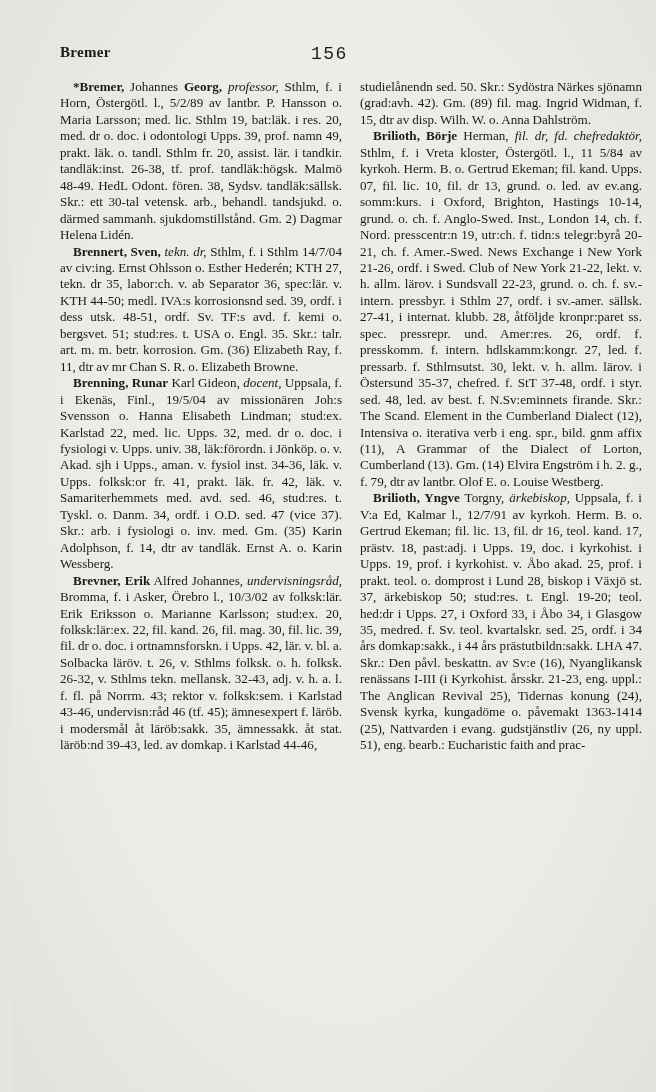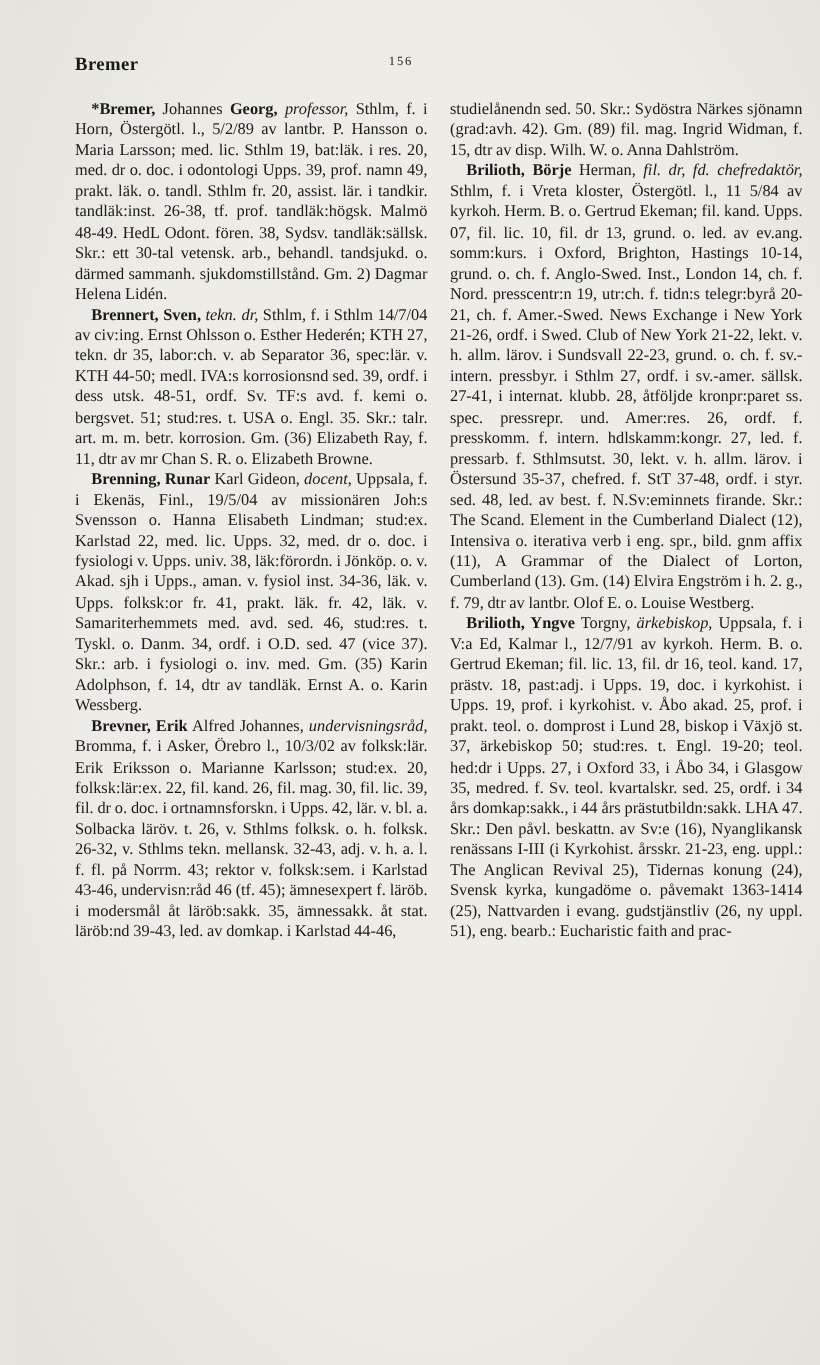--- a/index.html
+++ b/index.html
@@ -24,22 +24,23 @@
     margin-bottom: 13px;
   }
   .header-word {
     font-weight: bold;
     font-size: 15px;
     letter-spacing: 0.3px;
   }
   .page-number {
     position: absolute;
     left: 251px; top: 1px;
-    font-size: 10px;
+    font-size: 18px;
     letter-spacing: 1.5px;
+    font-family: Liberation Mono, monospace;
   }
   .columns {
     display: flex;
     gap: 18px;
   }
   .col {
     width: 284px;
     font-size: 13.1px;
     line-height: 16.45px;
     text-align: justify;

